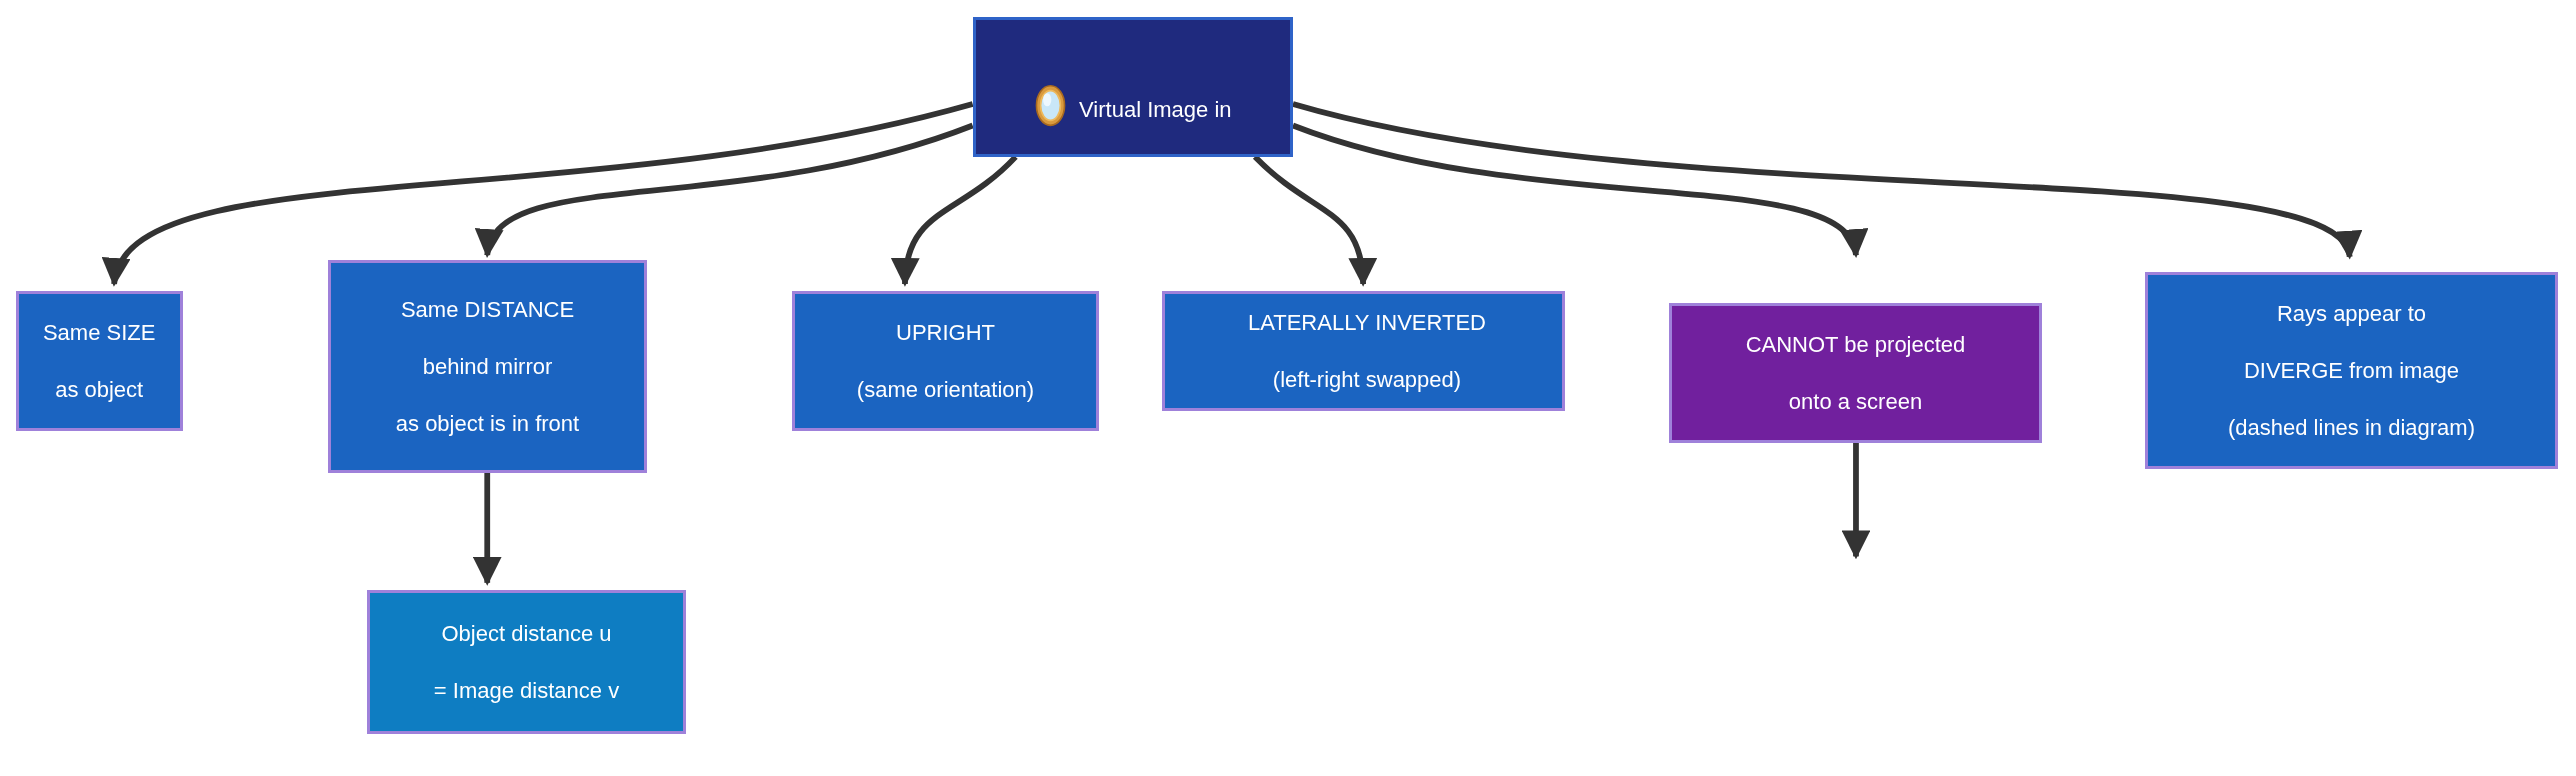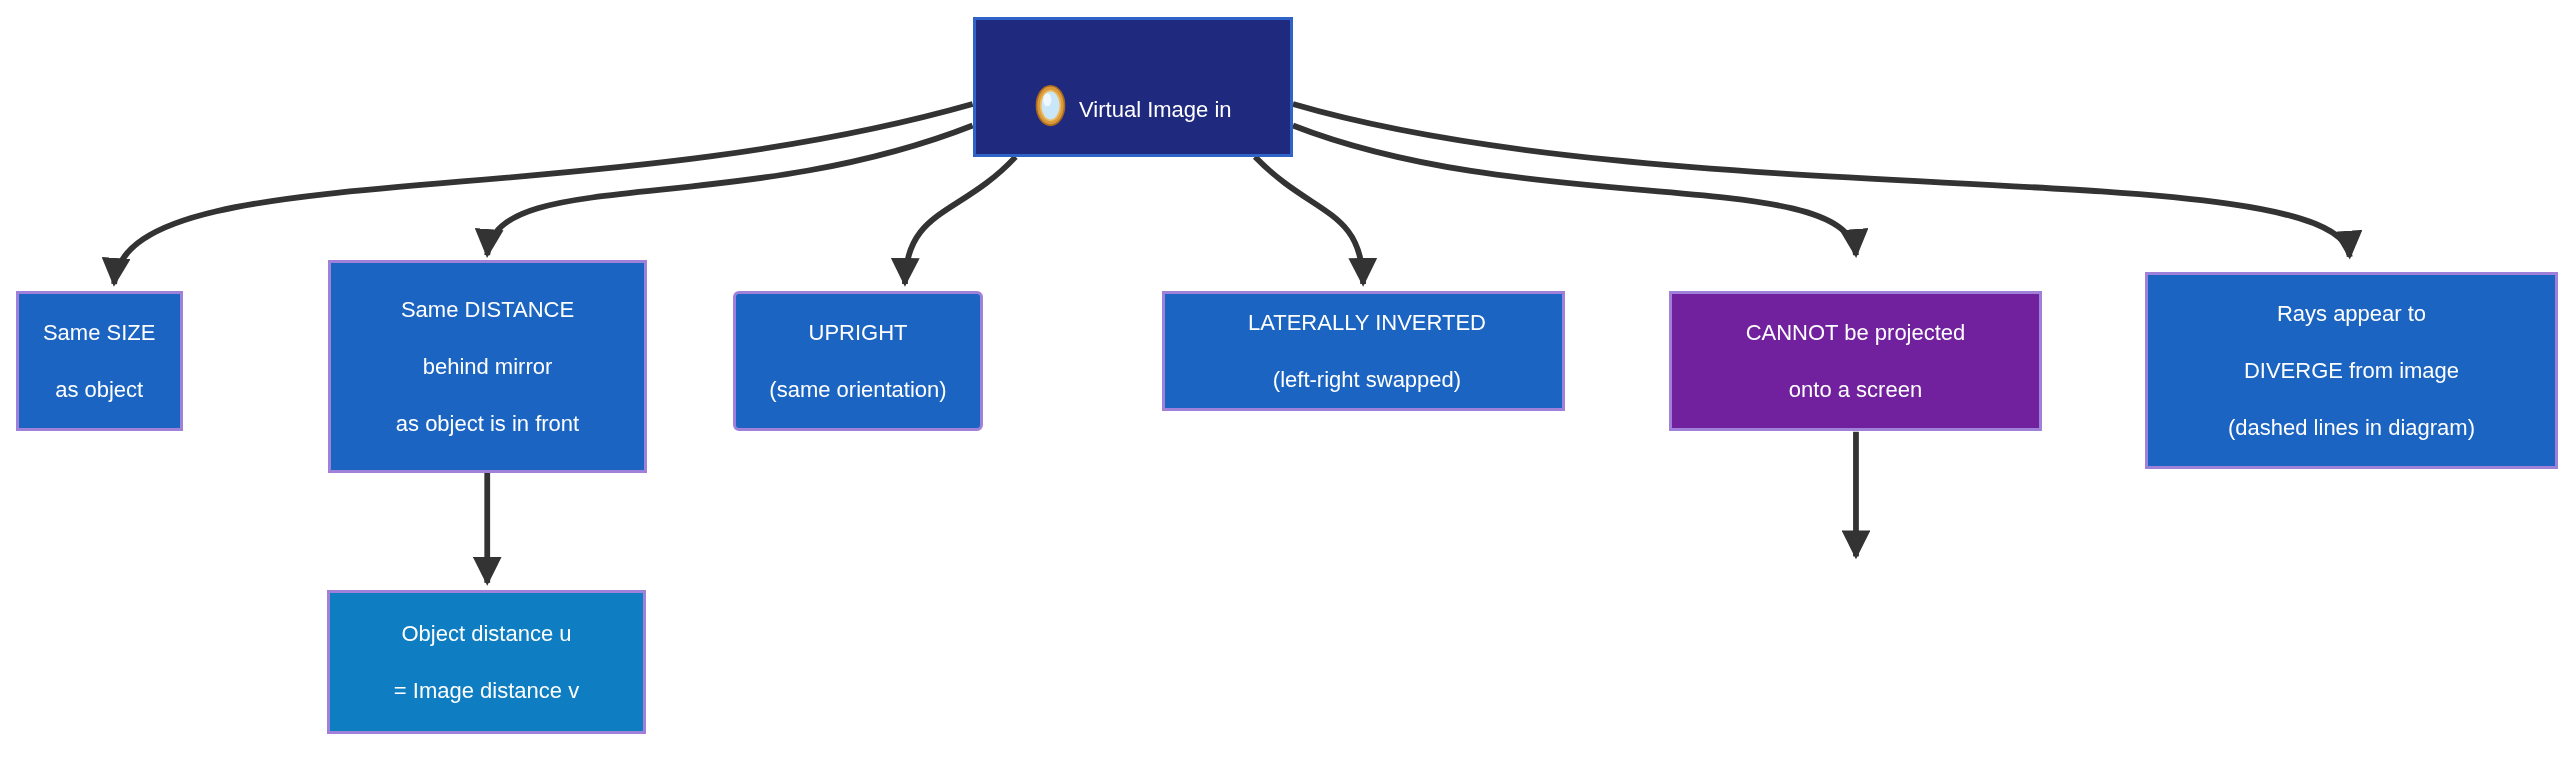--- a/index.html
+++ b/index.html
@@ -48,30 +48,32 @@
     background: var(--root_fill, #1f2a7e);
     border: 3.3px solid var(--root_border, #2f63c8);
   }
   .node-blue {
     background: var(--blue_fill, #1b64c1);
     border: 3.3px solid var(--node_border, #9f81da);
   }
   .node-cyan {
     background: var(--cyan_fill, #0e7dc2);
     border: 3.3px solid var(--node_border, #9f81da);
+    margin-left: 40px;
   }
   .node-purple {
     background: var(--purple_fill, #71209e);
     border: 3.3px solid var(--node_border, #9f81da);
+    margin-top: 12px;
   }
 
   .node-same-size          { left: 15.7px;   top: 291px; width: 167px; height: 140px; }
   .node-same-distance      { left: 328px;  top: 260px; width: 319px; height: 213px; }
   .node-object-distance    { left: 327px;  top: 590px; width: 319px; height: 144px; }
-  .node-upright            { left: 733px;  top: 291px; width: 250px; height: 140px; border-radius: 6px; }
+  .node-upright            { left: 792px;  top: 291px; width: 307px; height: 140px; }
   .node-laterally-inverted { left: 1162px; top: 291px; width: 403px; height: 120px; padding-left: 12px; }
   .node-cannot-project     { left: 1669px; top: 291px; width: 373px; height: 140px; }
   .node-compare-real       { left: 1672px; top: 564px; width: 365px; height: 195px; }
   .node-rays-diverge       { left: 2145px; top: 264px; width: 413px; height: 197px; margin-top: 8px; }
 
   .mirror-icon {
     display: inline-block;
     vertical-align: -10px;
     margin-right: 11.6px;
   }

